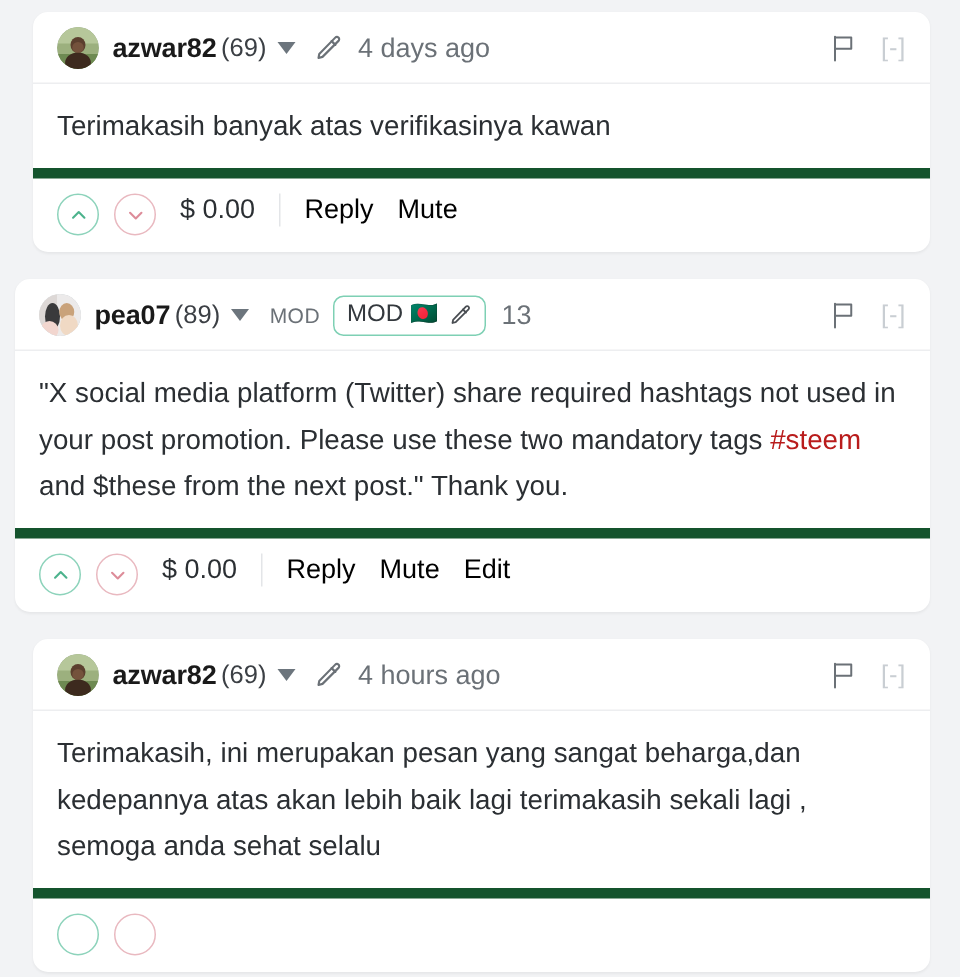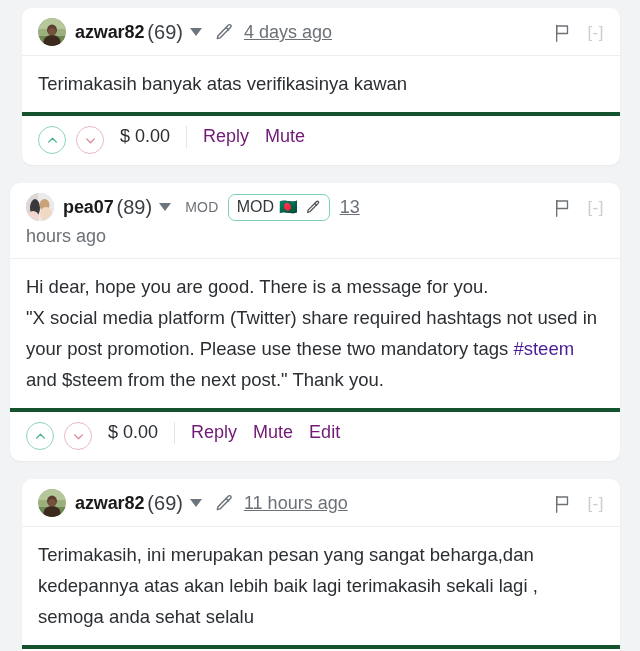--- a/index.html
+++ b/index.html
@@ -36,21 +36,21 @@
     margin-right: 20px;
   }
   .comment.root {
     margin-left: 10px;
     margin-right: 20px;
   }
 
   
   .c-header {
     display: flex;
-    align-items: flex-end;
+    align-items: center;
     flex-wrap: wrap;
     padding: 10px 16px 9px 16px;
     border-bottom: 1px solid #edeef0;
     font-size: 18px;
     line-height: 26px;
     position: relative;
   }
   .c-header-main {
     display: flex;
     align-items: center;
@@ -72,21 +72,21 @@
   }
   .avatar svg { display: block; width: 28px; height: 28px; }
 
   .username {
     font-weight: bold;
     font-size: 18px;
     color: #1a1a1a;
     letter-spacing: -0.1px;
   }
   .reputation {
-    font-size: 20px;
+    font-size: 17px;
     color: #3b3f44;
     margin-left: 3px;
   }
   .caret {
     margin-left: 7px;
     width: 0;
     height: 0;
     border-left: 6px solid transparent;
     border-right: 6px solid transparent;
     border-top: 8px solid #6c757d;
@@ -98,21 +98,20 @@
     flex: 0 0 auto;
     display: inline-flex;
     align-items: center;
   }
   .pencil svg { display: block; }
   .timestamp {
     margin-left: 10px;
     color: #6b7177;
     font-size: 18px;
     white-space: nowrap;
-    text-decoration: underline;
   }
 
   .mod-label {
     margin-left: 14px;
     font-size: 14px;
     color: #6b7177;
     letter-spacing: 0.3px;
     flex: 0 0 auto;
   }
   .mod-badge {
@@ -151,27 +150,27 @@
   .header-wrapline {
     flex: 1 0 100%;
     color: #6b7177;
     font-size: 18px;
     margin-top: 2px;
   }
 
   
   .c-body {
     padding: 12px 16px 13px 16px;
-    border-bottom: 4px solid #14532d;
+    border-bottom: 7px solid #14532d;
     font-size: 18.5px;
     line-height: 31px;
     color: #2b2f33;
   }
   .c-body p { margin: 0; }
-  .c-body .tag { color: #4c1d95; }
+  .c-body .tag { color: #b91c1c; }
 
   
   .c-actions {
     display: flex;
     align-items: flex-start;
     padding: 10px 16px 11px 16px;
     font-size: 18px;
     color: #2b2f33;
   }
   .vote {
@@ -193,21 +192,21 @@
   }
   .divider {
     width: 1px;
     height: 22px;
     background: #e3e5e8;
     margin: 0 16px;
     flex: 0 0 auto;
   }
   .act-link {
     margin-right: 16px;
-    color: #701a75;
+    color: #000000;
     font-size: 18px;
     white-space: nowrap;
   }
   .act-link:last-child { margin-right: 0; }
 </style>
 </head>
 <body>
 
 <div class="feed">
 
@@ -311,25 +310,23 @@
       </div>
       <div class="header-right">
         <span class="flag-icon">
           <svg width="17" height="20" viewBox="0 0 20 24" fill="none" stroke="#6b7177" stroke-width="1.6" stroke-linecap="round" stroke-linejoin="round">
             <path d="M3 22V3"></path>
             <path d="M3 3.6h13v9H3z"></path>
           </svg>
         </span>
         <span class="collapse">[-]</span>
       </div>
-      <div class="header-wrapline">hours ago</div>
     </div>
     <div class="c-body">
-      <p>Hi dear, hope you are good. There is a message for you.</p>
-      <p><span>"X social media platform (Twitter) share required hashtags not used in your post promotion. Please use these two mandatory tags </span><span class="tag">#steem</span><span> and $steem from the next post." Thank you.</span></p>
+      <p><span>"X social media platform (Twitter) share required hashtags not used in your post promotion. Please use these two mandatory tags </span><span class="tag">#steem</span><span> and $these from the next post." Thank you.</span></p>
     </div>
     <div class="c-actions">
       <span class="vote up">
         <svg width="13" height="13" viewBox="0 0 24 24" fill="none" stroke="#4db38d" stroke-width="2.6" stroke-linecap="round" stroke-linejoin="round">
             <path d="M5 15l7-7 7 7"></path>
           </svg>
       </span>
       <span class="vote down">
         <svg width="13" height="13" viewBox="0 0 24 24" fill="none" stroke="#dd8d9a" stroke-width="2.6" stroke-linecap="round" stroke-linejoin="round">
             <path d="M5 9l7 7 7-7"></path>
@@ -365,21 +362,21 @@
         </span>
         <span class="username">azwar82</span>
         <span class="reputation">(69)</span>
         <span class="caret"></span>
         <span class="pencil">
           <svg width="20" height="20" viewBox="0 0 24 24" fill="none" stroke="#6b7177" stroke-width="1.7" stroke-linecap="round" stroke-linejoin="round">
             <path d="M4 20l3.2-.9L20 6.3a1.8 1.8 0 0 0 0-2.6 1.8 1.8 0 0 0-2.6 0L4.6 16.8 4 20z"></path>
             <path d="M14.5 6.5l3 3"></path>
           </svg>
         </span>
-        <span class="timestamp">11 hours ago</span>
+        <span class="timestamp">4 hours ago</span>
       </div>
       <div class="header-right">
         <span class="flag-icon">
           <svg width="17" height="20" viewBox="0 0 20 24" fill="none" stroke="#6b7177" stroke-width="1.6" stroke-linecap="round" stroke-linejoin="round">
             <path d="M3 22V3"></path>
             <path d="M3 3.6h13v9H3z"></path>
           </svg>
         </span>
         <span class="collapse">[-]</span>
       </div>

